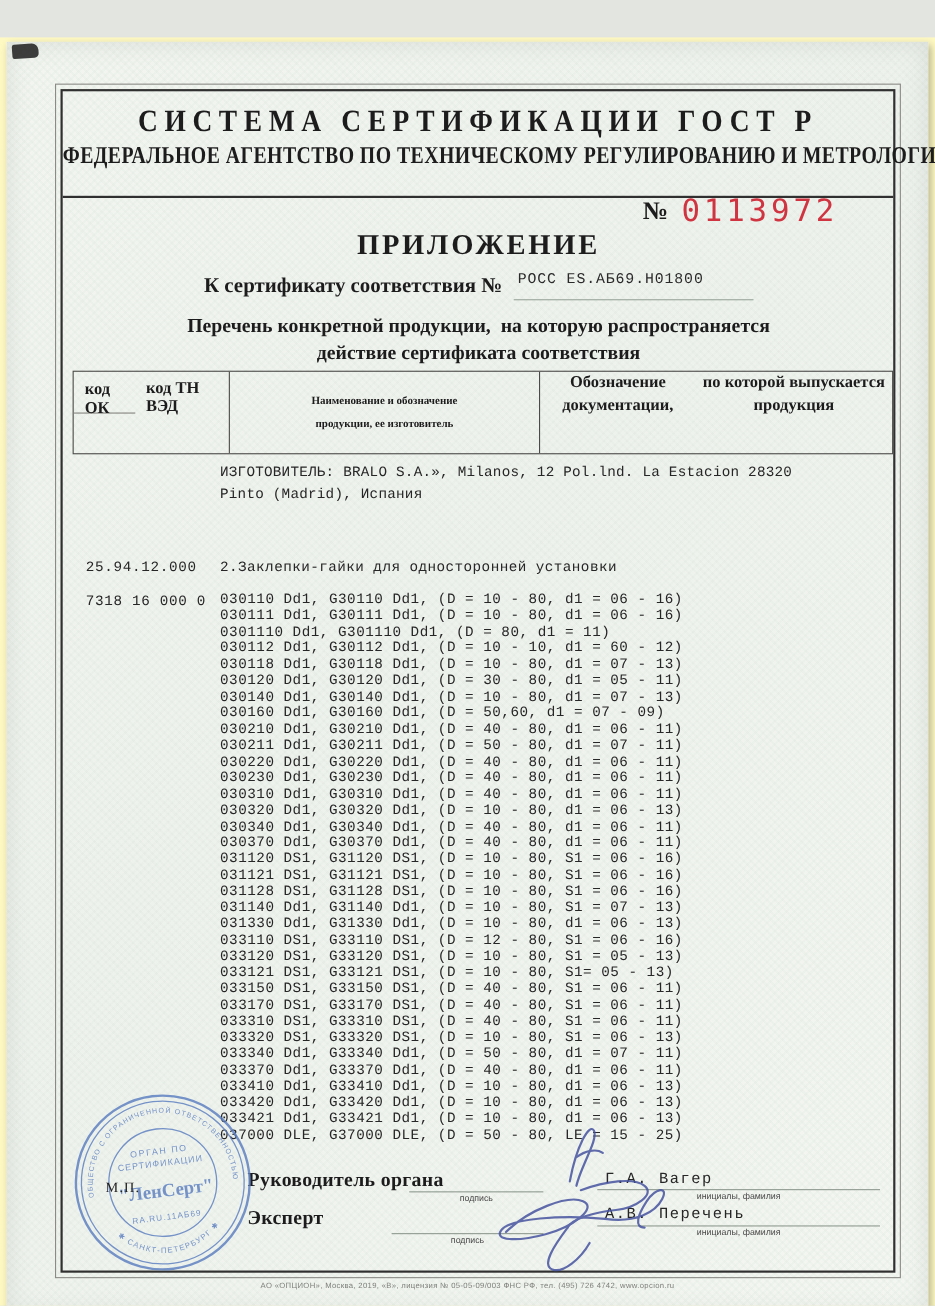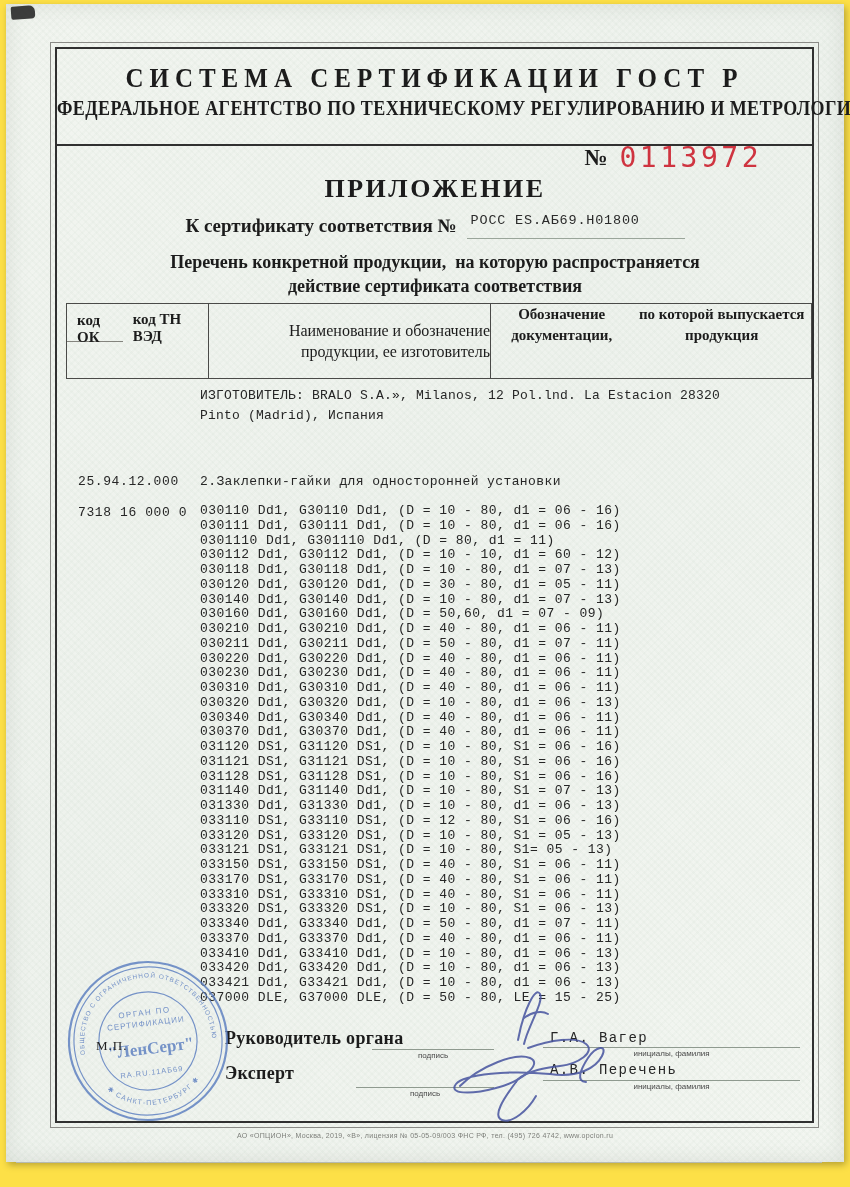--- a/index.html
+++ b/index.html
@@ -1,18 +1,18 @@
 <!DOCTYPE html>
 <html><head>
 <meta charset="utf-8">
 <style>
   html,body{margin:0;padding:0;}
   body{width:850px;height:1187px;background:#e3e5e1;position:relative;overflow:hidden;
        font-family:"Liberation Serif",serif;color:#1c1c1c;}
-  .page{position:absolute;inset:0;background:#fde047;}
+  .page{position:absolute;inset:0;background:#fef9c3;margin-top:34px;}
   .sheet{position:absolute;left:6px;top:4px;width:838px;height:1158px;
     background:
       repeating-linear-gradient(45deg, rgba(180,200,180,.07) 0 2px, rgba(255,255,255,0) 2px 5px),
       repeating-linear-gradient(-45deg, rgba(170,195,175,.06) 0 2px, rgba(255,255,255,0) 2px 5px),
       linear-gradient(135deg,#f2f5f0 0%,#eef2ed 45%,#f3f6f1 100%);
     box-shadow:inset 0 0 22px rgba(110,120,105,.18), 2px 3px 7px rgba(0,0,0,.28);}
   .corner-mark{position:absolute;left:11px;top:6px;width:24px;height:13px;background:#1d1d1d;
     border-radius:2px 6px 4px 2px;transform:rotate(-4deg);opacity:.85;}
   .frame{position:absolute;left:55px;top:47px;width:755px;height:1072px;
     border:2.5px solid #303030;outline:1px solid #8a8a86;outline-offset:4px;}
@@ -36,21 +36,21 @@
   .subtitle{position:absolute;left:55px;top:250px;width:760px;text-align:center;
             font-size:18px;font-weight:bold;line-height:24px;}
   .subtitle div{white-space:pre;}
   .tbl{position:absolute;left:66px;top:303px;width:746px;height:76px;border:1.5px solid #4a4a48;
        display:flex;box-sizing:border-box;}
   .tbl .c1{width:142px;border-right:1.5px solid #4a4a48;display:flex;flex-direction:row;box-sizing:border-box;}
   .c1a{height:38px;box-sizing:border-box;border-bottom:1px solid #84847e;padding:8px 0 0 10px;
        font-size:15px;font-weight:bold;}
   .c1b{padding:7px 0 0 10px;font-size:15px;font-weight:bold;}
   .tbl .c2{width:282px;border-right:1.5px solid #4a4a48;display:flex;flex-direction:column;
-           justify-content:center;text-align:center;font-size:16px;font-weight:normal;line-height:21px;box-sizing:border-box;align-items:flex-end;}
+           justify-content:center;text-align:center;font-size:10px;font-weight:bold;line-height:21px;box-sizing:border-box;}
   .tbl .c3{flex:1;display:flex;flex-direction:row;justify-content:center;text-align:center;
            font-size:15px;font-weight:bold;line-height:21px;}
   .mono{font-family:"Liberation Mono",monospace;color:#262626;}
   .manufacturer{position:absolute;left:200px;top:386px;font-size:13px;line-height:19.5px;letter-spacing:.2px;}
   .manufacturer div{white-space:pre;}
   .code-ok{position:absolute;left:78px;top:474px;font-size:13px;letter-spacing:.6px;white-space:pre;}
   .prod-group{position:absolute;left:200px;top:474px;font-size:13px;letter-spacing:.4px;white-space:pre;}
   .code-tnved{position:absolute;left:78px;top:505px;font-size:13px;letter-spacing:.6px;white-space:pre;}
   .spec-list{position:absolute;left:200px;top:504px;}
   .spec-line{font-family:"Liberation Mono",monospace;font-size:13px;line-height:14.75px;

